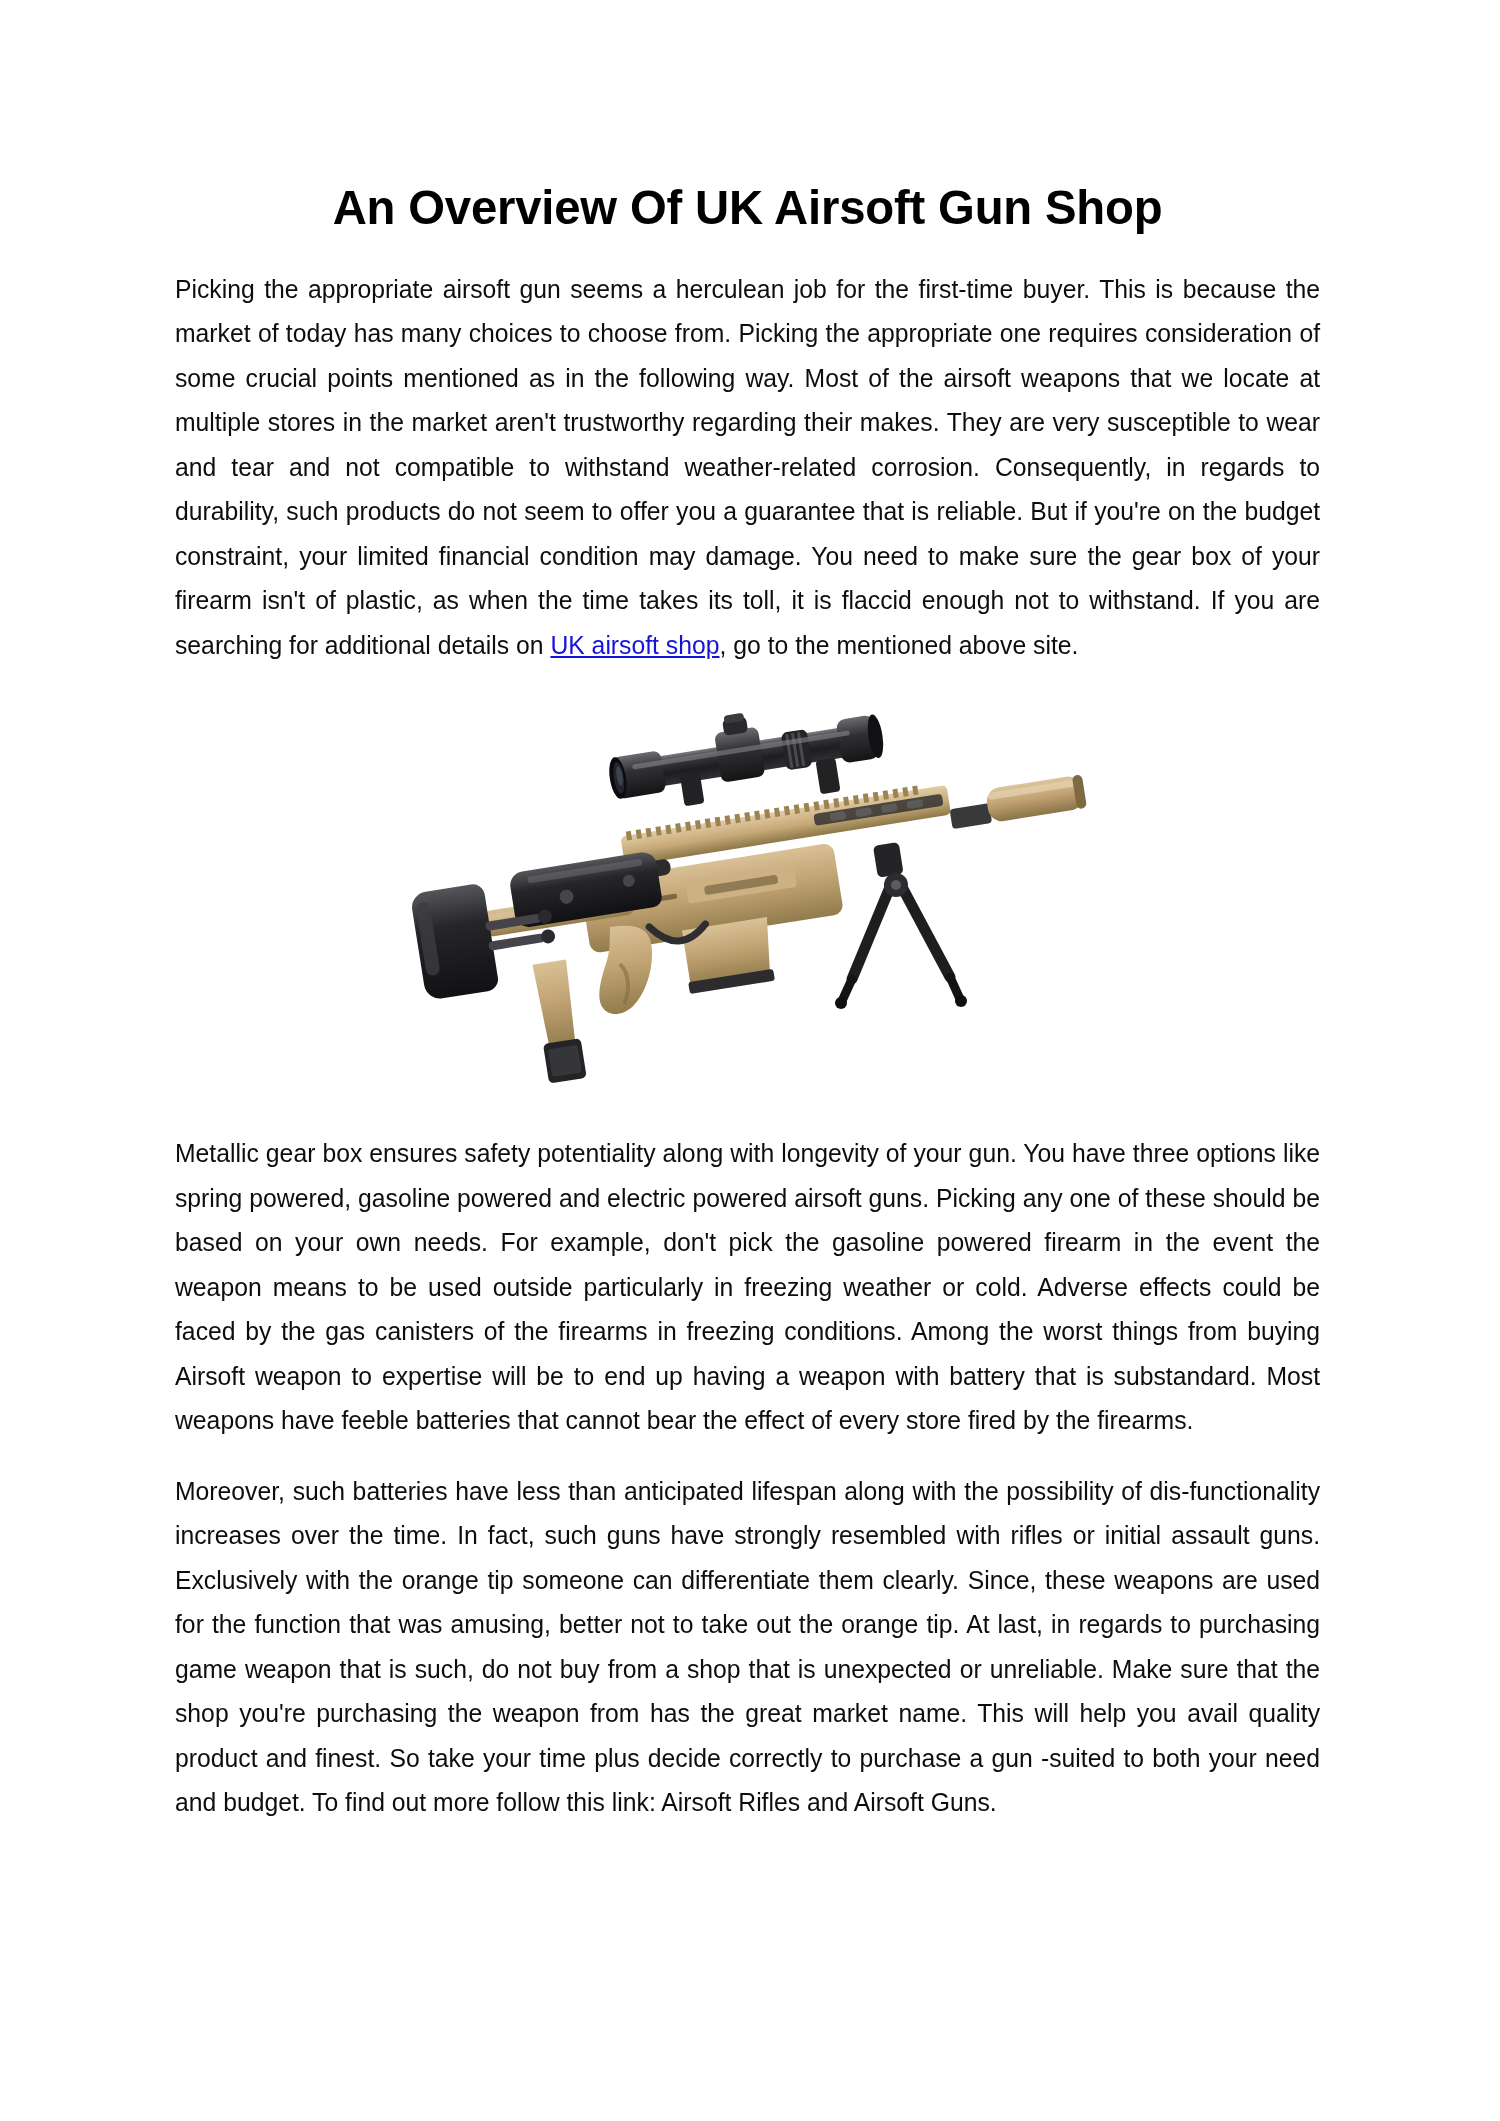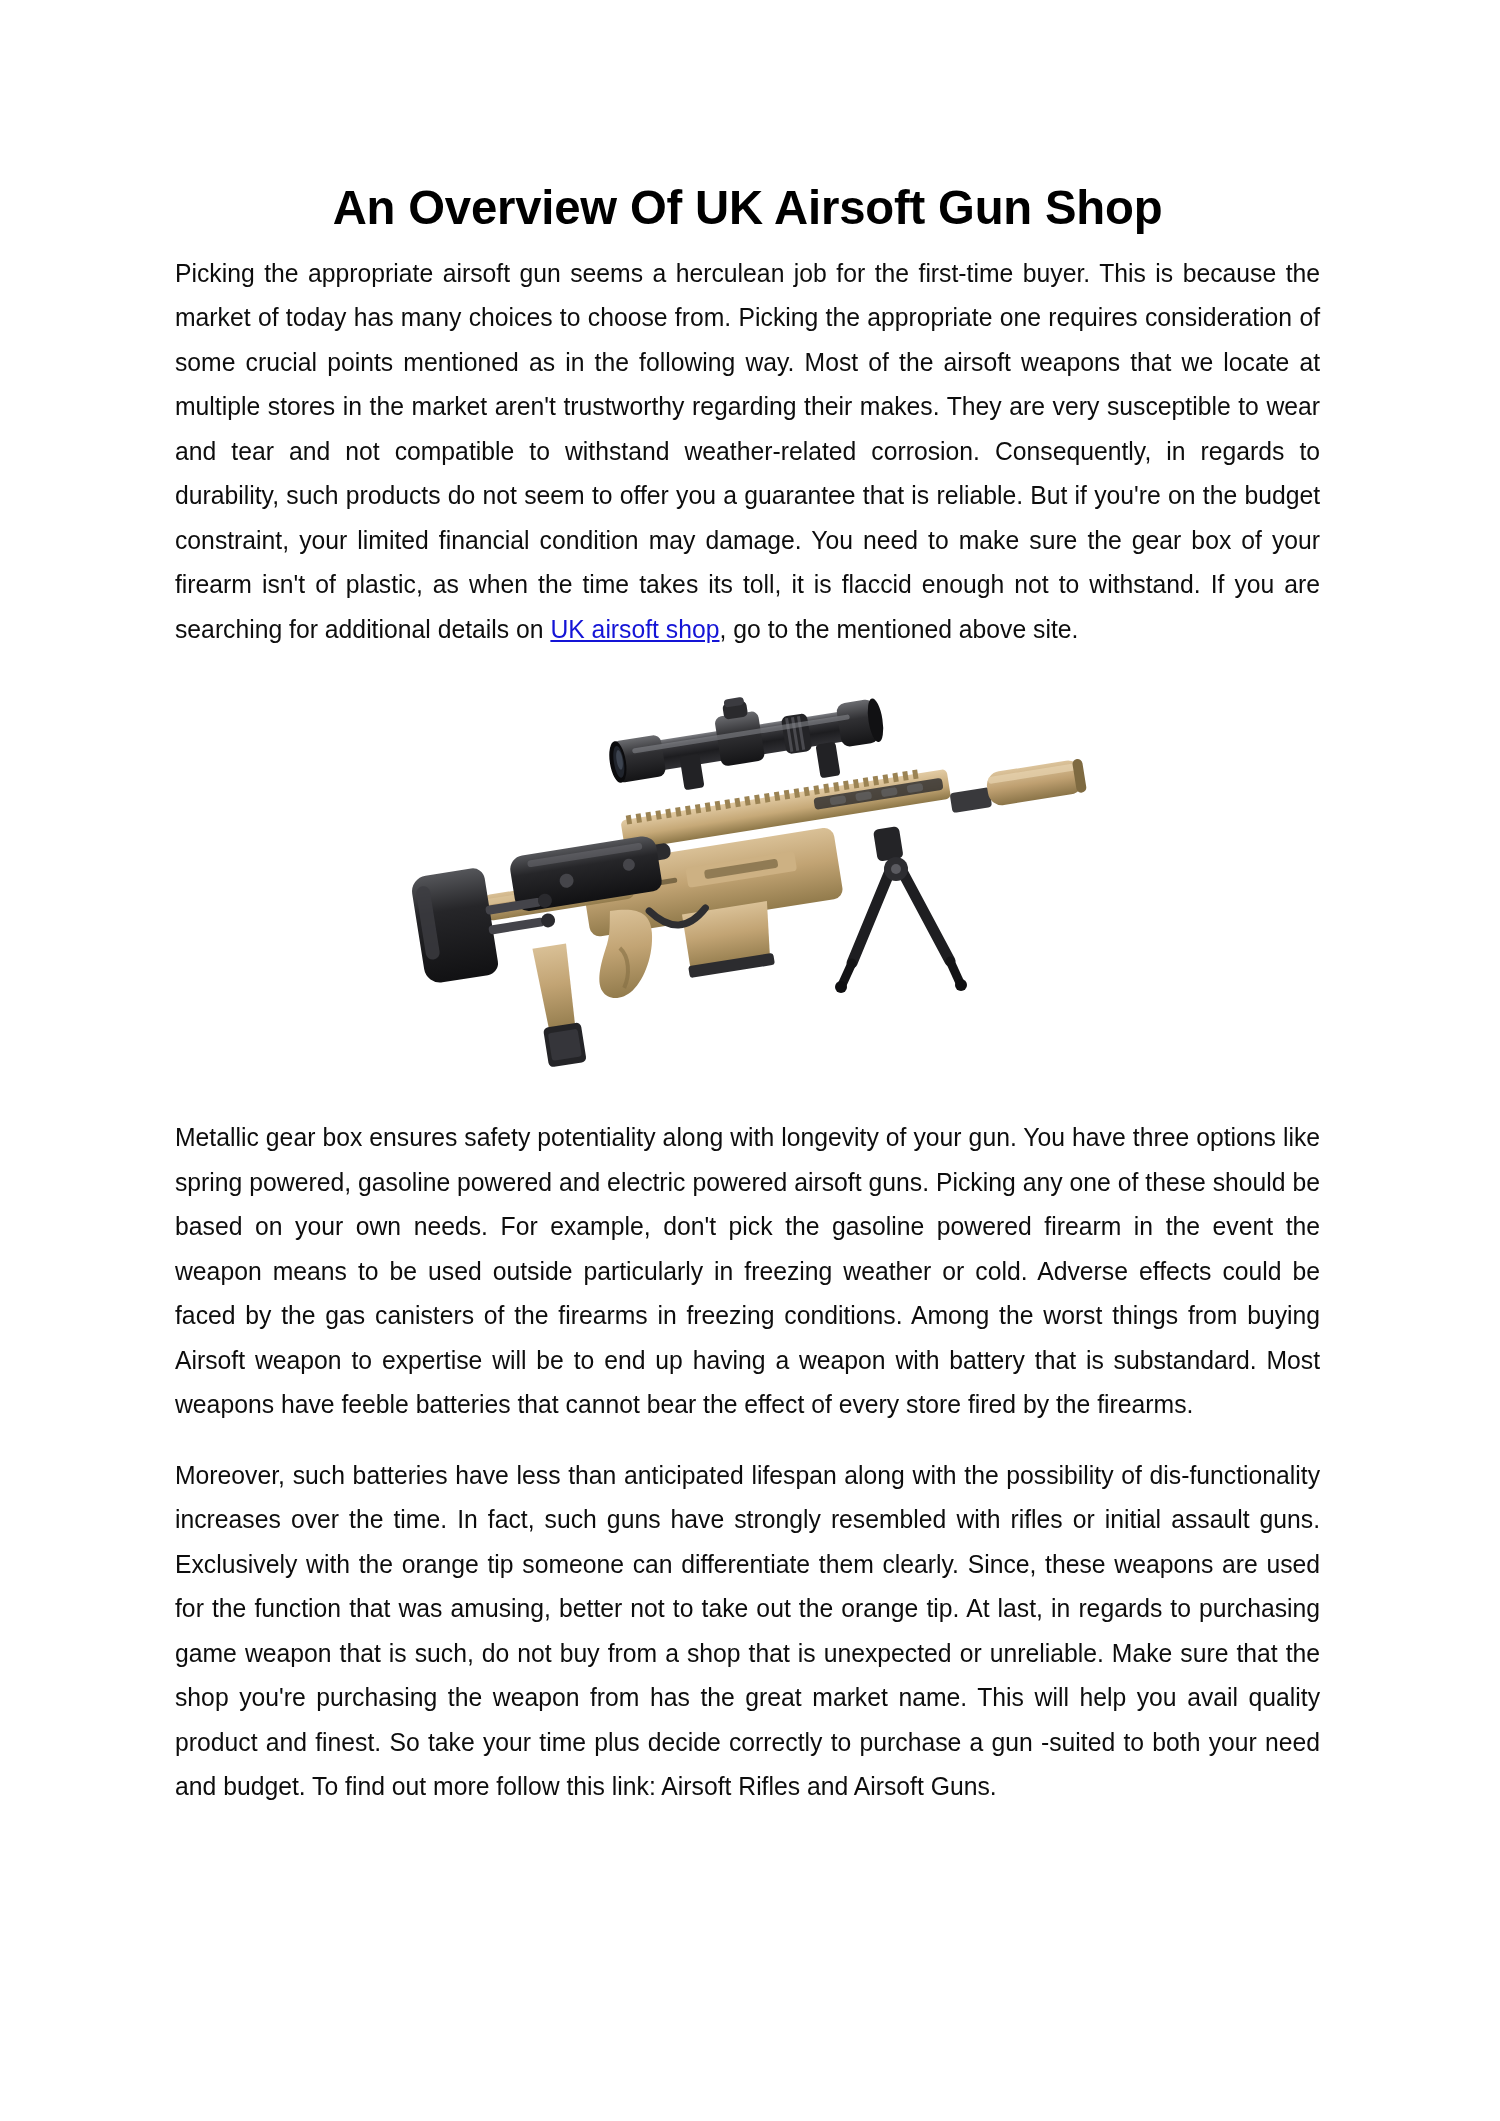--- a/index.html
+++ b/index.html
@@ -33,21 +33,21 @@
     line-height: 1.12;
     text-align: center;
     color: #000000;
     letter-spacing: -0.2px;
     padding-top: 180px;
     font-stretch: condensed;
     transform: scaleX(0.965);
     transform-origin: center top;
   }
   .body-block {
-    margin-top: 16px;
+    margin-top: 32px;
   }
   p.para {
     margin: 0 0 0 0;
     padding: 0;
     font-size: 25.5px;
     line-height: 1.745;
     text-align: justify;
     text-justify: inter-word;
     color: #0d0d0d;
     transform: scaleX(0.97);

